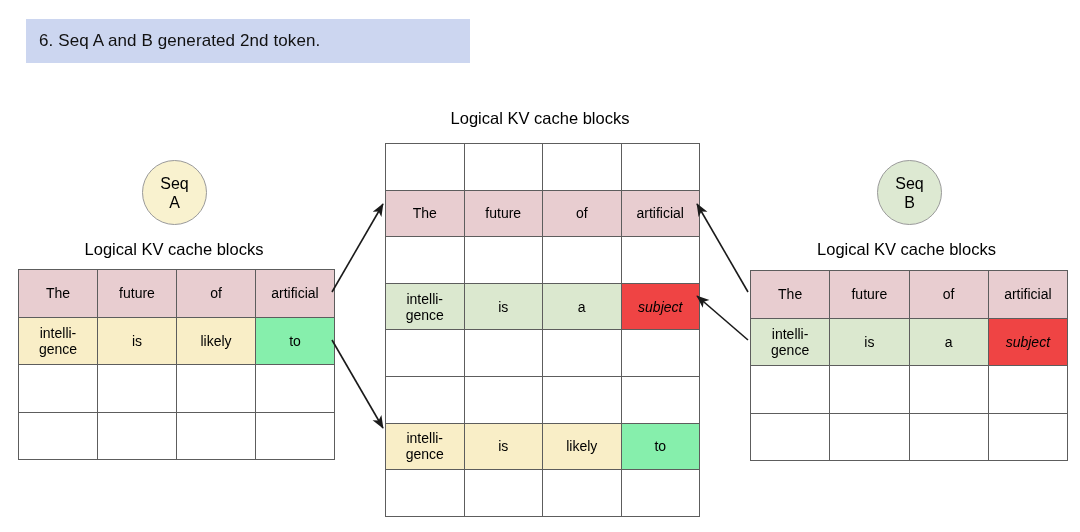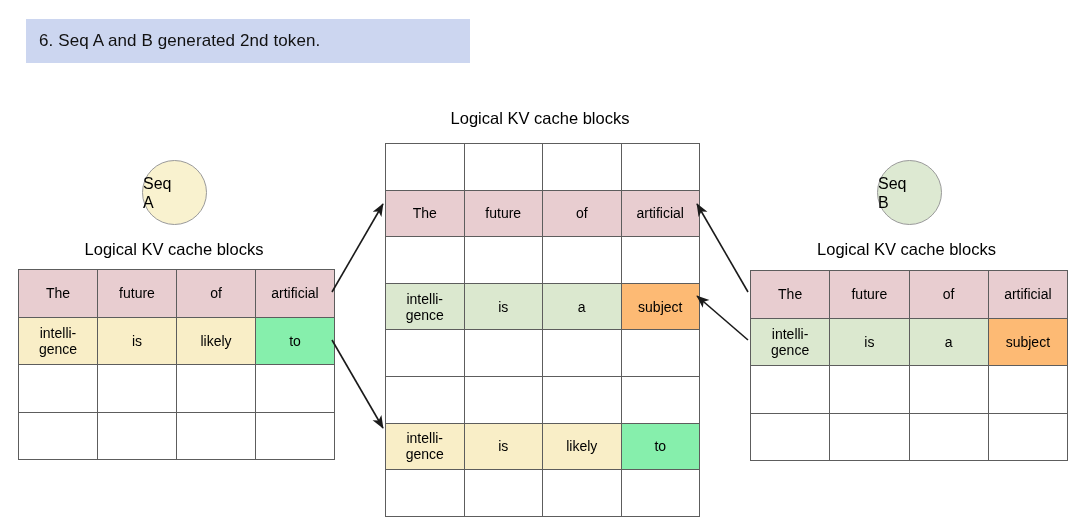--- a/index.html
+++ b/index.html
@@ -9,21 +9,21 @@
   }
   .banner{
     position:absolute;left:26px;top:19px;width:444px;height:44px;
     background:#ccd6f0;display:flex;align-items:center;
   }
   .banner-text{font-size:17px;color:#111;padding-left:13px;letter-spacing:0.1px;}
 
   .circle{
     position:absolute;width:65px;height:65px;border-radius:50%;
     border:1.6px solid #9a9a9a;box-sizing:border-box;
-    display:flex;flex-direction:column;justify-content:center;
+    display:flex;flex-direction:column;align-items:center;justify-content:center;
     font-size:16px;line-height:19px;
   }
   #seq-a-circle{left:142px;top:160px;background:#f9f2cf;}
   #seq-b-circle{left:877px;top:160px;background:#dde9d2;}
 
   .caption{
     position:absolute;font-size:16.5px;text-align:center;white-space:nowrap;
   }
   #logical-a-caption{left:18px;top:240px;width:312px;}
   #logical-b-caption{left:750px;top:240px;width:313px;}
@@ -40,21 +40,21 @@
   #logical-a-table td{height:46.5px;width:78px;}
   #logical-b-table{left:750px;top:270px;width:313px;}
   #logical-b-table td{height:46.5px;width:78.25px;}
   #physical-table{left:385px;top:143px;width:310px;}
   #physical-table td{height:45.6px;width:77.5px;}
 
   .c-pink{background:#e8cdd0;}
   .c-cream{background:#f9eec7;}
   .c-gold{background:#86efac;}
   .c-lgreen{background:#dbe8cf;}
-  .c-dgreen{background:#fdba74;}
+  .c-dgreen{background:#ef4444;font-style:italic;}
   .c-empty{background:#ffffff;}
 
   .hyph{display:block;}
 
   svg.arrows{position:absolute;left:0;top:0;width:1080px;height:532px;pointer-events:none;}
 </style>
 </head>
 <body>
 
 <div class="banner">

